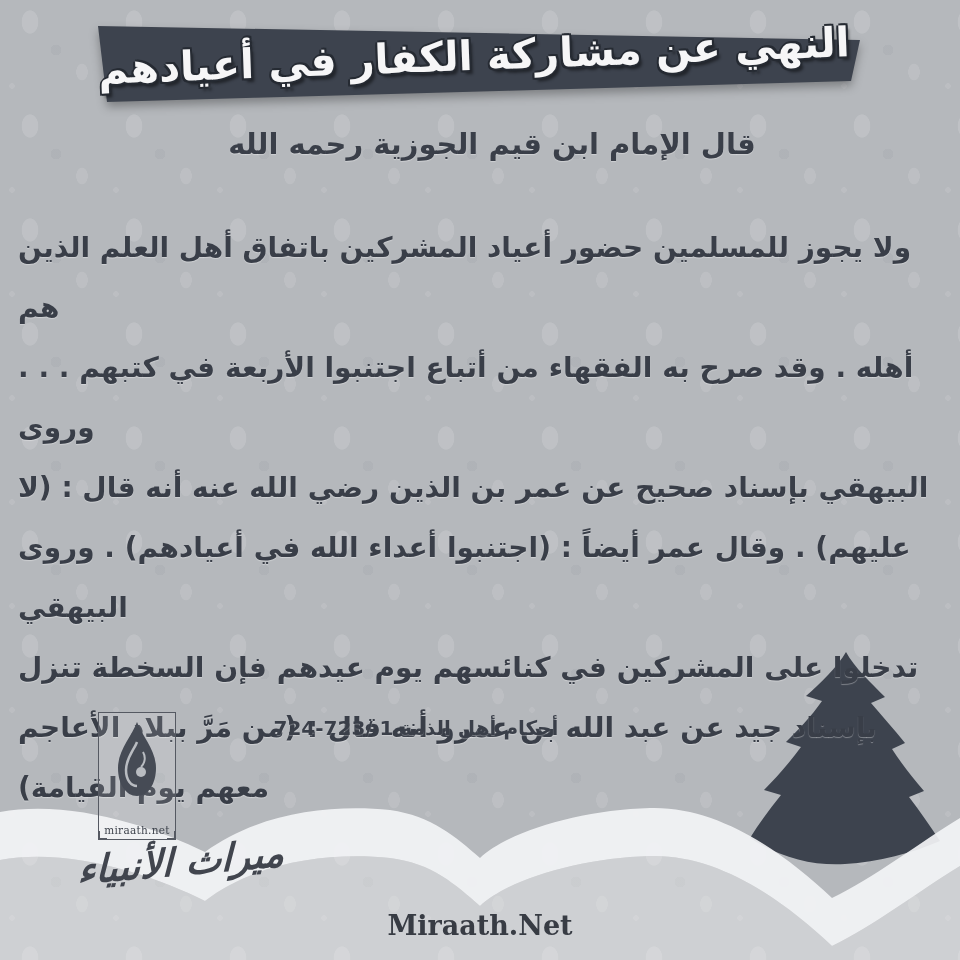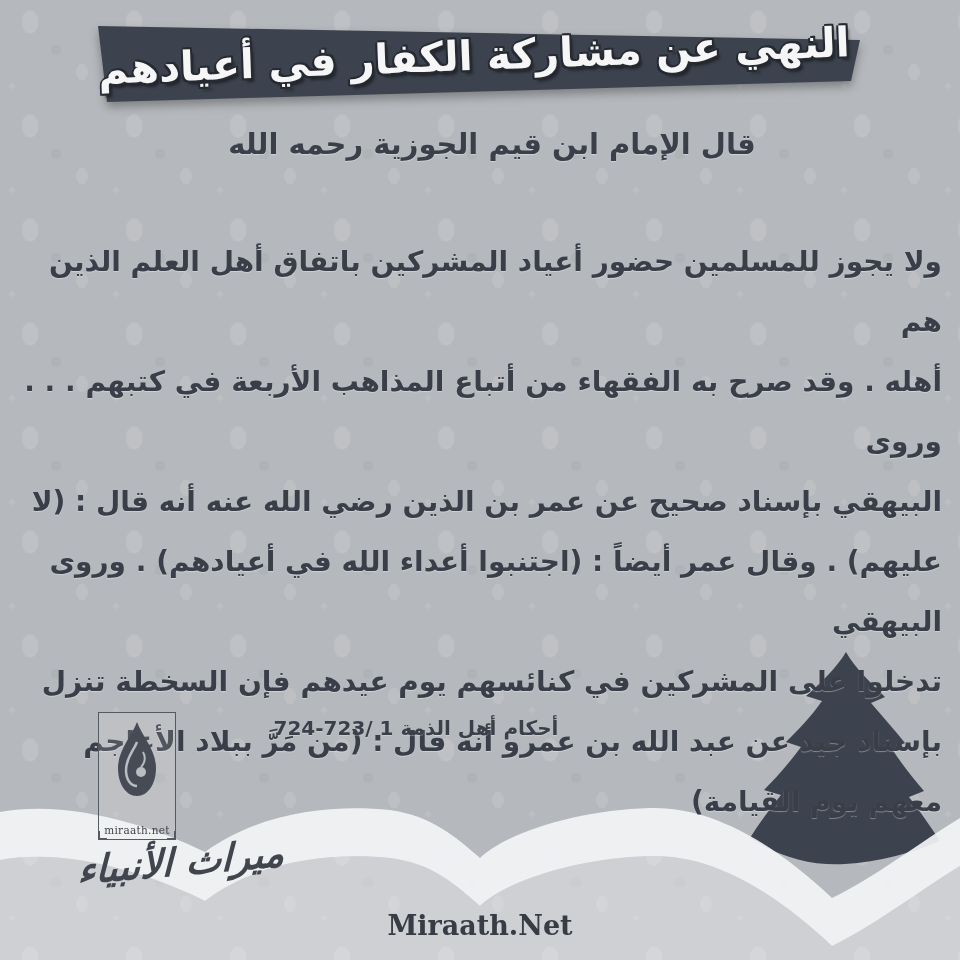--- a/index.html
+++ b/index.html
@@ -36,22 +36,22 @@
       -2px 2px 0 #262b33, 2px -2px 0 #262b33, 3px 4px 3px rgba(0,0,0,0.45);
   }
   .subtitle{
     position:absolute;left:0;top:127px;width:960px;z-index:2;
     direction:rtl;text-align:center;
     font-size:29px;font-weight:bold;color:#3a3f49;
     text-shadow:0 1px 1px rgba(255,255,255,0.35);
     margin-left:12px;
   }
   .quote{
-    position:absolute;left:18px;top:232px;width:924px;z-index:2;
-    direction:rtl;text-align:right;
+    position:absolute;left:18px;top:218px;width:924px;z-index:2;
+    direction:rtl;text-align:left;
     font-size:28px;font-weight:bold;line-height:60px;color:#393e48;
     text-shadow:0 1px 1px rgba(255,255,255,0.35);
   }
   .citation{
     position:absolute;left:0;top:716px;width:832px;z-index:2;
     direction:rtl;text-align:center;
     font-size:20px;font-weight:bold;color:#3a3f49;
     text-shadow:0 1px 1px rgba(255,255,255,0.3);
   }
   .logo-box{
@@ -105,21 +105,21 @@
 
   <div class="banner-wrap">
     <div class="banner-shape" style="background:#3d434e;"></div>
   </div>
   <div class="banner-title">النهي عن مشاركة الكفار في أعيادهم</div>
 
   <div class="subtitle">قال الإمام ابن قيم الجوزية رحمه الله</div>
 
   <div class="quote">
       <div>ولا يجوز للمسلمين حضور أعياد المشركين باتفاق أهل العلم الذين هم</div>
-      <div>أهله . وقد صرح به الفقهاء من أتباع المذاهب الأربعة في كتبهم . . . وروى</div>
+      <div>أهله . وقد صرح به الفقهاء من أتباع اجتنبوا الأربعة في كتبهم . . . وروى</div>
       <div>البيهقي بإسناد صحيح عن عمر بن الذين رضي الله عنه أنه قال : (لا</div>
       <div>عليهم) . وقال عمر أيضاً : (اجتنبوا أعداء الله في أعيادهم) . وروى البيهقي</div>
       <div>تدخلوا على المشركين في كنائسهم يوم عيدهم فإن السخطة تنزل</div>
       <div>بإسناد جيد عن عبد الله بن عمرو أنه قال : (من مَرَّ ببلاد الأعاجم</div>
       <div>معهم يوم القيامة)</div>
     </div>
 
   <div class="citation">أحكام أهل الذمة 1 /723-724</div>
 
   <div class="logo-box">

